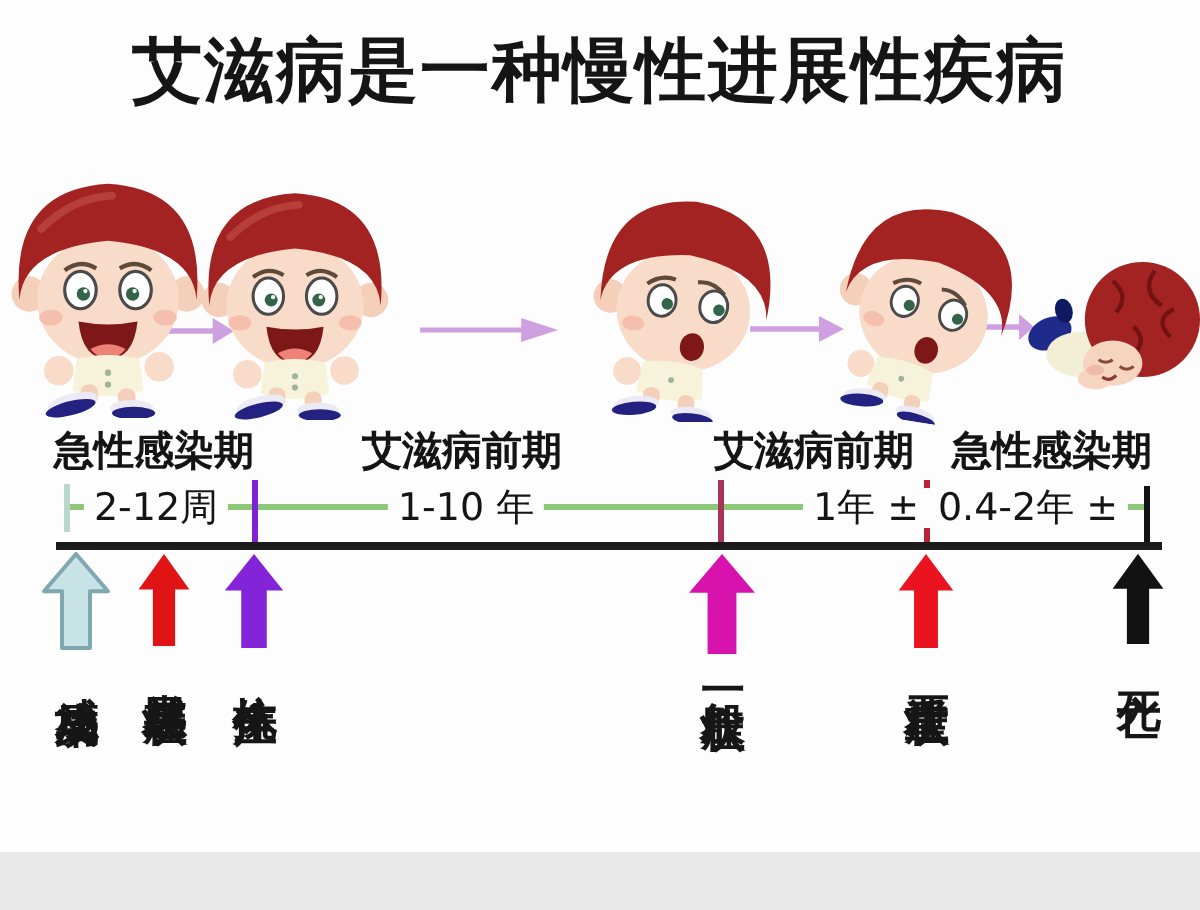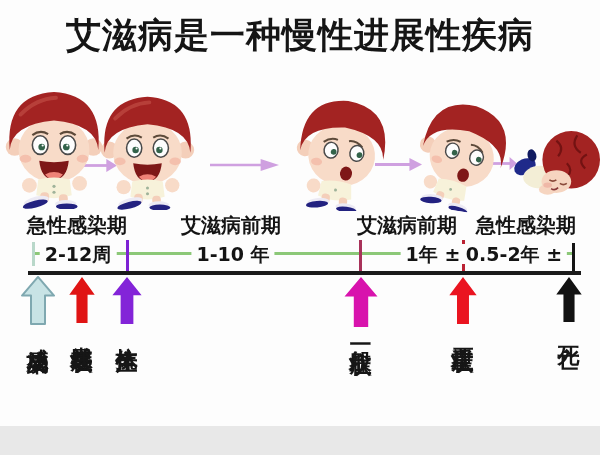--- a/index.html
+++ b/index.html
@@ -16,21 +16,21 @@
   .figure{position:absolute;z-index:2;}
   .walk-arrow{position:absolute;z-index:1;}
   
   .stage-label{
     position:absolute;top:212px;transform:translateX(-50%);
     white-space:nowrap;font-size:20px;font-weight:700;color:#141414;z-index:3;
   }
   .green-line{position:absolute;left:33px;top:252px;width:539px;height:3px;z-index:1;}
   .duration{
     position:absolute;top:244px;transform:translateX(-50%);
-    white-space:nowrap;font-size:19px;font-weight:700;color:#141414;
+    white-space:nowrap;font-size:19px;font-weight:400;color:#141414;
     background:#fdfdfd;padding:0 5px;z-index:2;line-height:20px;
   }
   .tick{position:absolute;width:3px;z-index:2;}
   .axis{position:absolute;left:28px;top:271px;width:553px;height:4px;z-index:3;}
   
   .event{
     position:absolute;top:276px;transform:translateX(-50%);
     display:flex;flex-direction:column;align-items:center;z-index:2;
   }
   .up-arrow polygon{stroke:none;}
@@ -163,21 +163,21 @@
 
   <span class="tick" style="left: 32px; top: 242px; height: 24px; background: rgb(185, 216, 202);"></span>
   <span class="tick" style="left: 126px; top: 240px; height: 32px; background: rgb(126, 34, 212);"></span>
   <span class="tick" style="left: 359px; top: 240px; height: 32px; background: rgb(168, 50, 90);"></span>
   <span class="tick" style="left: 462px; top: 240px; height: 32px; background: rgb(187, 34, 51);"></span>
   <span class="tick" style="left: 572px; top: 243px; height: 31px; background: rgb(20, 20, 20);"></span>
 
   <div class="duration" style="left:78px">2-12周</div>
   <div class="duration" style="left:233px">1-10 年</div>
   <div class="duration" style="left:433px">1年 ±</div>
-  <div class="duration" style="left:514px">0.5-2年 ±</div>
+  <div class="duration" style="left:514px">0.4-2年 ±</div>
 
   <div class="axis" style="background: rgb(27, 27, 27);"></div>
 
   <div class="event" style="left:38px">
     <svg class="up-arrow" width="34" height="49" viewBox="0 0 34 50" preserveAspectRatio="none">
       <polygon class="outlined" points="17,1 33,20 24,20 24,49 10,49 10,20 1,20" fill="#c8e3e5"></polygon>
     </svg>
     <div class="vlabel">感染成功</div>
   </div>
   <div class="event" style="left:82px">

